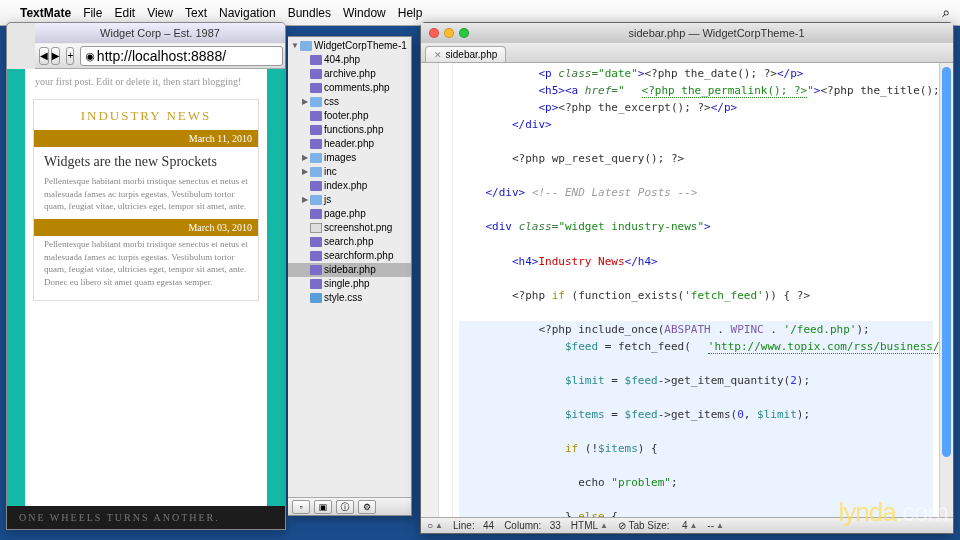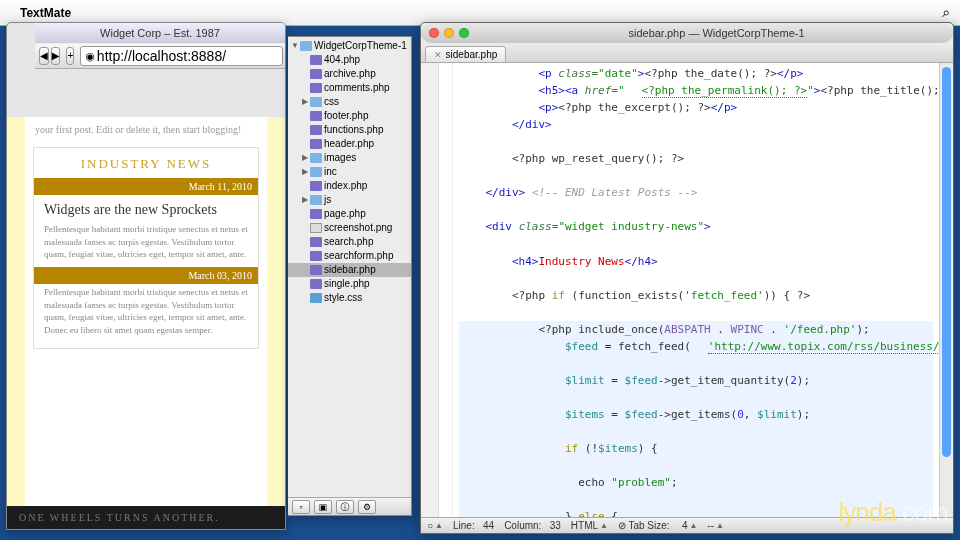--- a/index.html
+++ b/index.html
@@ -13,21 +13,21 @@
 .menubar .spotlight { margin-left: auto; font-size: 14px; }
 
 
 .browser { position: absolute; left: 6px; top: 22px; width: 280px; height: 508px; background: #e6e6e6; border: 1px solid #888; border-radius: 5px 5px 0 0; box-shadow: 0 3px 12px rgba(0,0,0,.3); overflow: hidden; padding-left: 28px; }
 .browser .titlebar { height: 20px; background: linear-gradient(#eef, #ccd); text-align: center; font-size: 11px; line-height: 20px; color: #333; }
 .browser .toolbar { height: 26px; background: linear-gradient(#f8f8f8, #dcdcdc); border-top: 1px solid #eee; border-bottom: 1px solid #aaa; display: flex; align-items: center; padding: 0 4px; gap: 2px; }
 .navbtn { width: 20px; height: 18px; border: 1px solid #999; border-radius: 3px; background: linear-gradient(#fff,#ddd); text-align: center; line-height: 16px; font-size: 10px; }
 .addr { flex: 1; display: flex; align-items: center; border: 1px solid #999; border-radius: 3px; background: #fff; height: 20px; padding: 0 4px; margin-left: 4px; }
 .addr .globe { font-size: 11px; margin-right: 2px; }
 .addr input { border: none; outline: none; font-size: 14px; flex: 1; }
-.browser .content { position: absolute; top: 46px; bottom: 0; left: 0; right: 0; background: #fef9c3; overflow: hidden; margin-top: 48px; }
+.browser .content { position: absolute; top: 46px; bottom: 0; left: 0; right: 0; background: #14b8a6; overflow: hidden; }
 .page { background: #fff; margin: 0 18px; height: 448px; overflow: hidden; font-family: Georgia, serif; position: relative; }
 .intro { color: #999; font-size: 10px; padding: 6px 10px 8px; line-height: 1.4; }
 .sidebox { border: 1px solid #ddd; margin: 2px 8px 6px; padding-bottom: 6px; }
 .sidebox h3 { color: #c9a227; font-size: 13px; letter-spacing: 2px; text-align: center; padding: 8px 0 6px; font-weight: normal; }
 .datebar { background: #b78400; color: #fff; font-size: 10px; text-align: right; padding: 3px 6px; }
 .posttitle { font-size: 14px; color: #333; padding: 6px 10px 2px; line-height: 1.3; }
 .postexcerpt { font-size: 9px; color: #888; padding: 2px 10px 6px; line-height: 1.4; }
 .tagline { position: absolute; bottom: 0; left: 0; right: 0; background: #1c1c1c; color: #777; font-size: 10px; letter-spacing: 2px; padding: 6px 12px; font-family: Georgia, serif; }
 
 
@@ -40,21 +40,21 @@
 .ic.folder { background: #7fb3e8; border-radius: 1px; }
 .ic.php { background: #7a6cc7; border-radius: 1px; }
 .ic.css { background: #5aa0d8; border-radius: 1px; }
 .ic.img { background: #ddd; border: 1px solid #999; }
 .tree .lvl1 { padding-left: 12px; }
 .drawer .dbar { position: absolute; bottom: 0; left: 0; right: 0; height: 18px; background: linear-gradient(#f4f4f4,#d8d8d8); border-top: 1px solid #aaa; display: flex; align-items: center; gap: 4px; padding: 0 4px; }
 .dbar .b { width: 18px; height: 14px; border: 1px solid #999; border-radius: 2px; background: linear-gradient(#fff,#ddd); font-size: 9px; text-align: center; line-height: 12px; }
 
 
 .editor { position: absolute; left: 420px; top: 22px; width: 534px; height: 512px; background: #ececec; border: 1px solid #666; border-radius: 5px 5px 0 0; box-shadow: 0 3px 14px rgba(0,0,0,.35); }
-.editor .titlebar { height: 20px; background: linear-gradient(#e8e8e8, #c8c8c8); display: flex; align-items: center; font-size: 11px; border-radius: 10px; }
+.editor .titlebar { height: 20px; background: linear-gradient(#e8e8e8, #c8c8c8); display: flex; align-items: center; font-size: 11px; }
 .traffic { display: flex; gap: 5px; padding: 0 8px; }
 .dot { width: 10px; height: 10px; border-radius: 50%; border: 1px solid rgba(0,0,0,.2); }
 .dot.r { background: #ff5f57; } .dot.y { background: #febc2e; } .dot.g { background: #28c840; }
 .editor .tit { flex: 1; text-align: center; color: #333; }
 .editor .tit .ic { display: inline-block; vertical-align: middle; margin-right: 3px; }
 .tabbar { height: 20px; background: linear-gradient(#ececec,#d6d6d6); border-bottom: 1px solid #aaa; display: flex; align-items: flex-end; padding-left: 4px; }
 .tabbar .tab { background: linear-gradient(#fbfbfb,#e4e4e4); border: 1px solid #aaa; border-bottom: none; border-radius: 4px 4px 0 0; padding: 2px 8px; font-size: 10px; display: flex; align-items: center; gap: 4px; }
 .tabbar .tab .x { color: #888; font-size: 9px; }
 
 .codewrap { position: absolute; top: 40px; bottom: 16px; left: 0; right: 0; display: flex; background: #fff; }
@@ -84,20 +84,21 @@
 
 .watermark { position: absolute; right: 12px; bottom: 12px; font-size: 26px; color: rgba(255,255,255,.5); font-family: Arial, sans-serif; letter-spacing: -1px; font-weight: 300; pointer-events: none; }
 .watermark b { color: rgba(255,220,80,.75); font-weight: 400; }
 </style>
 </head>
 <body>
 
 <div class="menubar">
   <span class="apple"></span>
   <span class="app">TextMate</span>
+  <span id="menu-items"><span class="item">File</span><span class="item">Edit</span><span class="item">View</span><span class="item">Text</span><span class="item">Navigation</span><span class="item">Bundles</span><span class="item">Window</span><span class="item">Help</span></span>
   <span class="spotlight">⌕</span>
 </div>
 
 <div class="browser">
   <div class="titlebar">Widget Corp – Est. 1987</div>
   <div class="toolbar">
     <div class="navbtn">◀</div>
     <div class="navbtn">▶</div>
     <div class="navbtn" style="margin-left:4px">+</div>
     <div class="addr">

